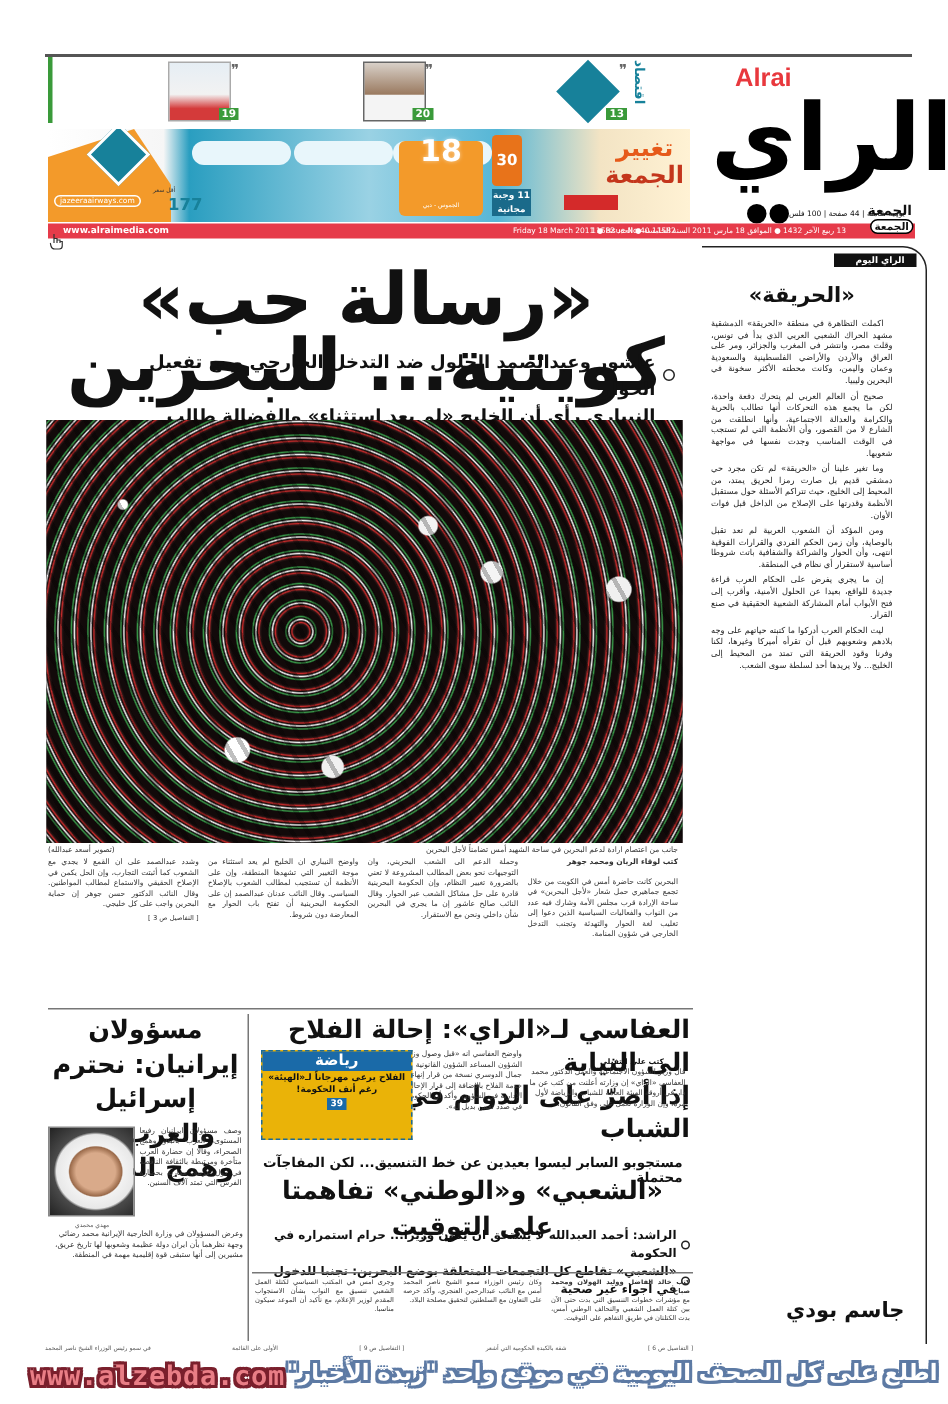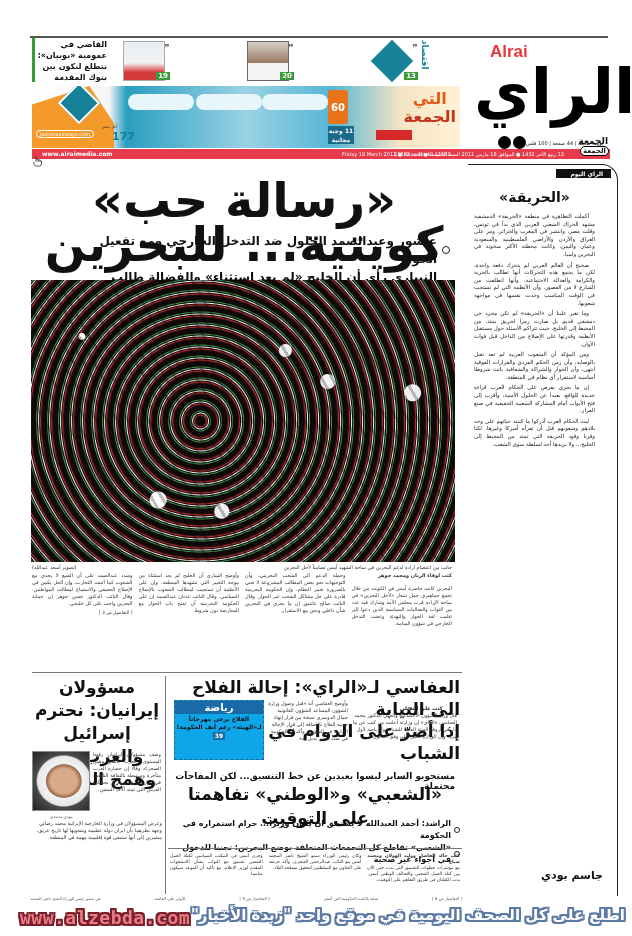--- a/index.html
+++ b/index.html
@@ -91,41 +91,41 @@
   .iran-photo-cap { left: 50px; top: 814px; font-size: 4px; color: #555; }
   .iran-body { left: 93px; top: 751px; width: 68px; font-size: 5px; line-height: 7px; color: #333; text-align: justify; height: 90px; overflow: hidden; }
   .iran-body2 { left: 32px; top: 820px; width: 130px; font-size: 5px; line-height: 7px; color: #333; height: 80px; overflow: hidden; }
   .vline1 { left: 165px; top: 676px; width: 1px; height: 218px; background: #777; }
 
   
   .afasi-head { left: 170px; top: 676px; width: 290px; text-align: right; font-weight: bold; font-size: 17px; line-height: 22px; }
   .afasi-byline { left: 400px; top: 705px; font-size: 5px; font-weight: bold; }
   .afasi-col1 { left: 352px; top: 712px; width: 105px; font-size: 5px; line-height: 7px; color: #333; height: 50px; overflow: hidden; }
   .afasi-col2 { left: 266px; top: 700px; width: 82px; font-size: 5px; line-height: 7px; color: #333; height: 58px; overflow: hidden; }
-  .sport-box { left: 174px; top: 700px; width: 90px; height: 60px; border: 1px dashed #1a6a9a; background: #0ea5e9; }
+  .sport-box { left: 174px; top: 700px; width: 101px; height: 60px; border: 1px dashed #1a6a9a; background: #eab308; }
   .sport-box .title { background: #1a6aa8; color: #fff; text-align: center; font-weight: bold; font-size: 10px; line-height: 13px; }
   .sport-box .body { font-size: 6px; line-height: 8px; text-align: center; font-weight: bold; padding-top: 1px; }
   .sport-box .pg { display: inline-block; background: #1a6aa8; color: #fff; font-size: 6px; padding: 0 2px; margin-top: 1px; }
 
   .kicker { left: 175px; top: 771px; width: 280px; text-align: right; font-size: 9px; font-weight: bold; }
   .second-head { left: 170px; top: 782px; width: 290px; text-align: center; font-size: 17px; font-weight: bold; line-height: 24px; }
   .second-subs { left: 180px; top: 818px; width: 280px; font-size: 8px; font-weight: bold; line-height: 12px; }
   .second-subs .row { display: flex; flex-direction: row; align-items: center; }
   .second-subs .bullet-ring { width: 6px; height: 6px; border-width: 1px; margin-left: 3px; }
   .hr2 { left: 168px; top: 848px; width: 294px; height: 1px; background: #777; }
   .lower-cols { left: 170px; top: 853px; width: 290px; height: 42px; display: flex; flex-direction: row; gap: 6px; }
   .lower-cols .col { font-size: 4.5px; line-height: 6px; }
   .lower-byline { font-size: 4.5px; font-weight: bold; }
 
   
   .editorial { left: 468px; top: 164px; width: 150px; height: 732px; border-top: 1.5px solid #222; border-right: 1.5px solid #222; border-radius: 0 16px 0 0; padding: 6px 22px 0 6px; }
   .editorial .tag { position: absolute; top: 4px; right: 6px; background: #111; color: #fff; font-size: 6px; font-weight: bold; padding: 1px 8px 1px 14px; }
   .editorial .etitle { margin-top: 16px; text-align: center; font-weight: bold; font-size: 14px; line-height: 20px; }
   .editorial .ebody { margin-top: 6px; font-size: 5.5px; line-height: 7.6px; color: #222; text-align: justify; height: 660px; overflow: hidden; }
-  .editorial .author { position: absolute; right: 14px; bottom: 14px; font-size: 11px; font-weight: bold; }
+  .editorial .author { position: absolute; right: 14px; bottom: 14px; font-size: 14px; font-weight: bold; }
   .editorial .ebody p { margin-bottom: 3px; text-indent: 6px; }
 
   
   .footer-strip { left: 30px; top: 896px; width: 432px; height: 8px; font-size: 4px; color: #555; display: flex; justify-content: space-between; }
   .watermark-url { left: 20px; top: 907px; font-family: "DejaVu Sans Mono", monospace; font-weight: bold; font-size: 18px; color: #e97e86; letter-spacing: 0.5px; direction: ltr;
     text-shadow: -2px -2px 0 #7a1f2c, 2px -2px 0 #7a1f2c, -2px 2px 0 #7a1f2c, 2px 2px 0 #7a1f2c, 0 2px 0 #7a1f2c, 0 -2px 0 #7a1f2c, 2px 0 0 #7a1f2c, -2px 0 0 #7a1f2c; }
   .watermark-ar { left: 225px; top: 906px; width: 400px; text-align: right; font-weight: bold; font-size: 15px; color: #ffffff; white-space: nowrap;
     text-shadow: -2px -2px 0 #5d7aa4, 2px -2px 0 #5d7aa4, -2px 2px 0 #5d7aa4, 2px 2px 0 #5d7aa4, 0 2px 0 #5d7aa4, 0 -2px 0 #5d7aa4, 2px 0 0 #5d7aa4, -2px 0 0 #5d7aa4; }
 </style>
 </head>
@@ -154,40 +154,43 @@
   </div>
   <div class="teaser">
     <span class="quote" style="right:2px">❞</span>
     <span class="pg" style="right:2px">20</span>
     <div class="thumb thumb-person"></div>
   </div>
   <div class="teaser">
     <span class="quote" style="right:2px">❞</span>
     <span class="pg" style="right:2px">19</span>
     <div class="thumb thumb-meeting"></div>
-    <div class="text">القاضي في عمومية «بوبيان»: نتطلع لنكون بين بنوك المقدمة</div>
   </div>
 </div>
 
 <div class="abs ad-banner">
   <div class="ad-orange-left"></div>
   <div class="ad-diamond"></div>
   <span class="ad-url">jazeeraairways.com</span>
   <span class="ad-fare-label">أقل سعر</span>
   <span class="ad-fare">177</span>
 
   <div class="ad-cloud" style="left:96px"></div>
   <div class="ad-cloud" style="left:164px"></div>
   <div class="ad-cloud" style="left:230px"></div>
-
-  <div class="ad-40"><span>60</span></div>
+  <div class="ad-card" style="left:234px">
+    <span class="num">18</span>
+    <span class="cities">الجموس - دبي</span>
+  </div>
+
+  <div class="ad-40"><span>30</span></div>
   <div class="ad-11">11 وجبة مجانية</div>
   <div class="ad-redbox"></div>
   <div class="ad-offer">
-    <div>التي</div>
+    <div>تغيير</div>
     <div class="l2">الجمعة</div>
   </div>
 </div>
 
 <div class="abs date-bar">
   <span class="url">www.alraimedia.com</span>
   <span class="date-en">Friday 18 March 2011 ● Issue No 40 11582</span>
   <span class="date-ar">13 ربيع الآخر 1432 ● الموافق 18 مارس 2011 السنة الخامسة ● العدد 11582</span>
 </div>
 <div class="abs jumaa-tag">الجمعة</div>

